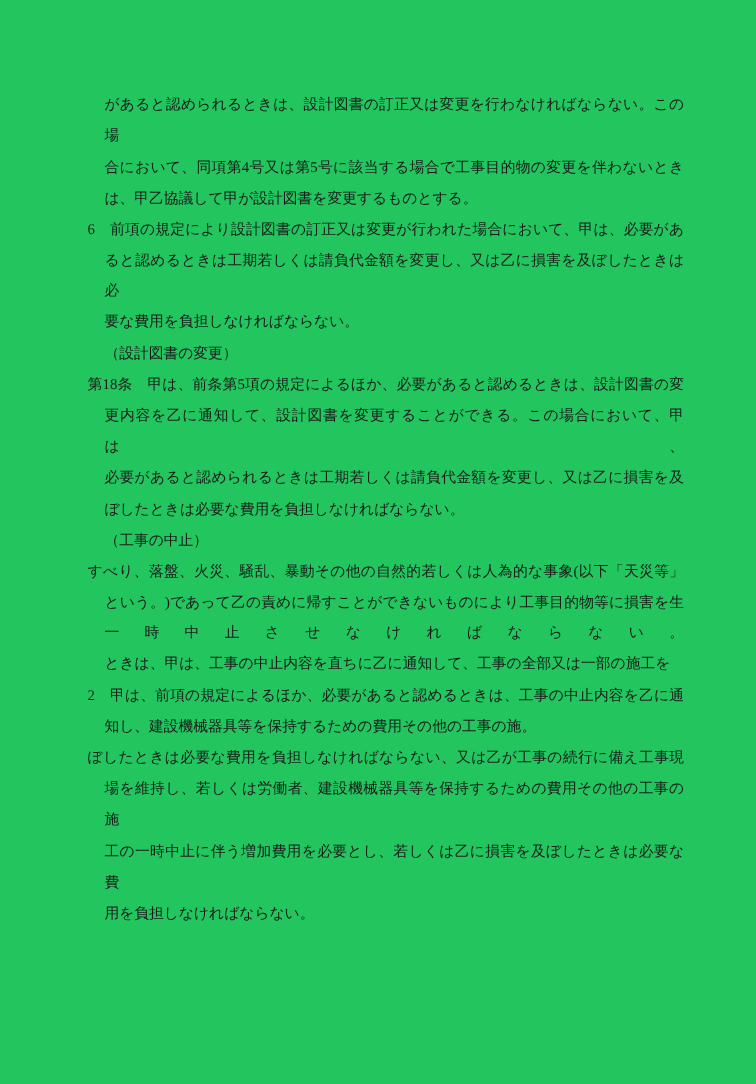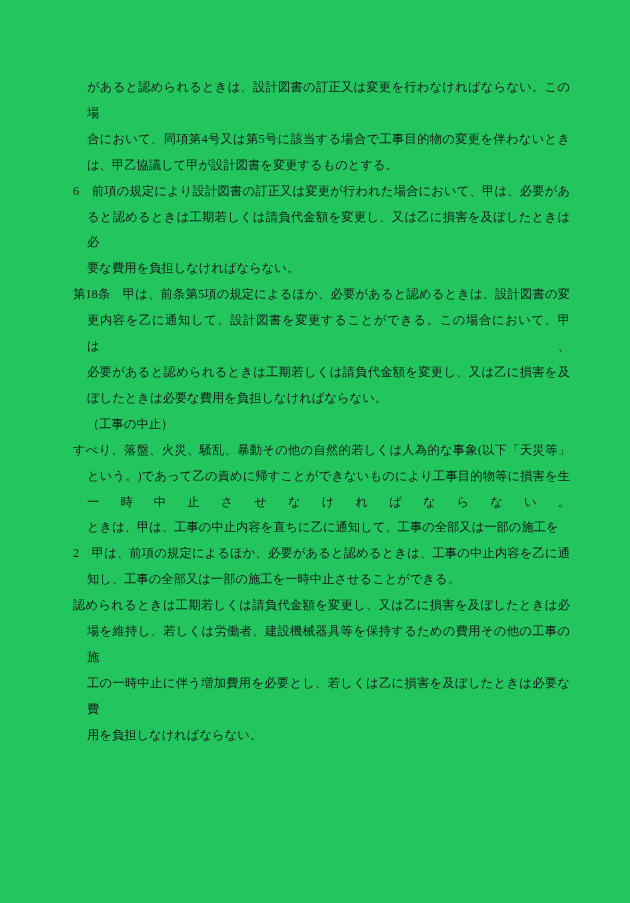--- a/index.html
+++ b/index.html
@@ -48,20 +48,23 @@
       <div class="ln">合において、同項第4号又は第5号に該当する場合で工事目的物の変更を伴わないとき</div>
       <div class="ln">は、甲乙協議して甲が設計図書を変更するものとする。</div>
     </div>
 
     <div class="para item">
       <div class="ln">6　前項の規定により設計図書の訂正又は変更が行われた場合において、甲は、必要があ</div>
       <div class="ln">ると認めるときは工期若しくは請負代金額を変更し、又は乙に損害を及ぼしたときは必</div>
       <div class="ln">要な費用を負担しなければならない。</div>
     </div>
 
+    <div class="para head">
+      <div class="ln">（設計図書の変更）</div>
+    </div>
 
     <div class="para item">
       <div class="ln">第18条　甲は、前条第5項の規定によるほか、必要があると認めるときは、設計図書の変</div>
       <div class="ln">更内容を乙に通知して、設計図書を変更することができる。この場合において、甲は、</div>
       <div class="ln">必要があると認められるときは工期若しくは請負代金額を変更し、又は乙に損害を及</div>
       <div class="ln">ぼしたときは必要な費用を負担しなければならない。</div>
     </div>
 
     <div class="para head">
       <div class="ln">（工事の中止）</div>
@@ -69,24 +72,24 @@
 
     <div class="para item">
       <div class="ln">すべり、落盤、火災、騒乱、暴動その他の自然的若しくは人為的な事象(以下「天災等」</div>
       <div class="ln">という。)であって乙の責めに帰すことができないものにより工事目的物等に損害を生</div>
       <div class="ln">一時中止させなければならない。</div>
       <div class="ln">ときは、甲は、工事の中止内容を直ちに乙に通知して、工事の全部又は一部の施工を</div>
     </div>
 
     <div class="para item">
       <div class="ln">2　甲は、前項の規定によるほか、必要があると認めるときは、工事の中止内容を乙に通</div>
-      <div class="ln">知し、工事の全部又は一部の施工を一時中止させることができる。</div>
+      <div class="ln">知し、建設機械器具等を保持するための費用その他の工事の施。</div>
     </div>
 
     <div class="para item">
-      <div class="ln">認められるときは工期若しくは請負代金額を変更し、又は乙に損害を及ぼしたときは必</div>
+      <div class="ln">ぼしたときは必要な費用を負担しなければならない、又は乙が工事の続行に備え工事現</div>
       <div class="ln">場を維持し、若しくは労働者、建設機械器具等を保持するための費用その他の工事の施</div>
       <div class="ln">工の一時中止に伴う増加費用を必要とし、若しくは乙に損害を及ぼしたときは必要な費</div>
       <div class="ln">用を負担しなければならない。</div>
     </div>
 
   </div>
 </div>
 
 </body></html>

